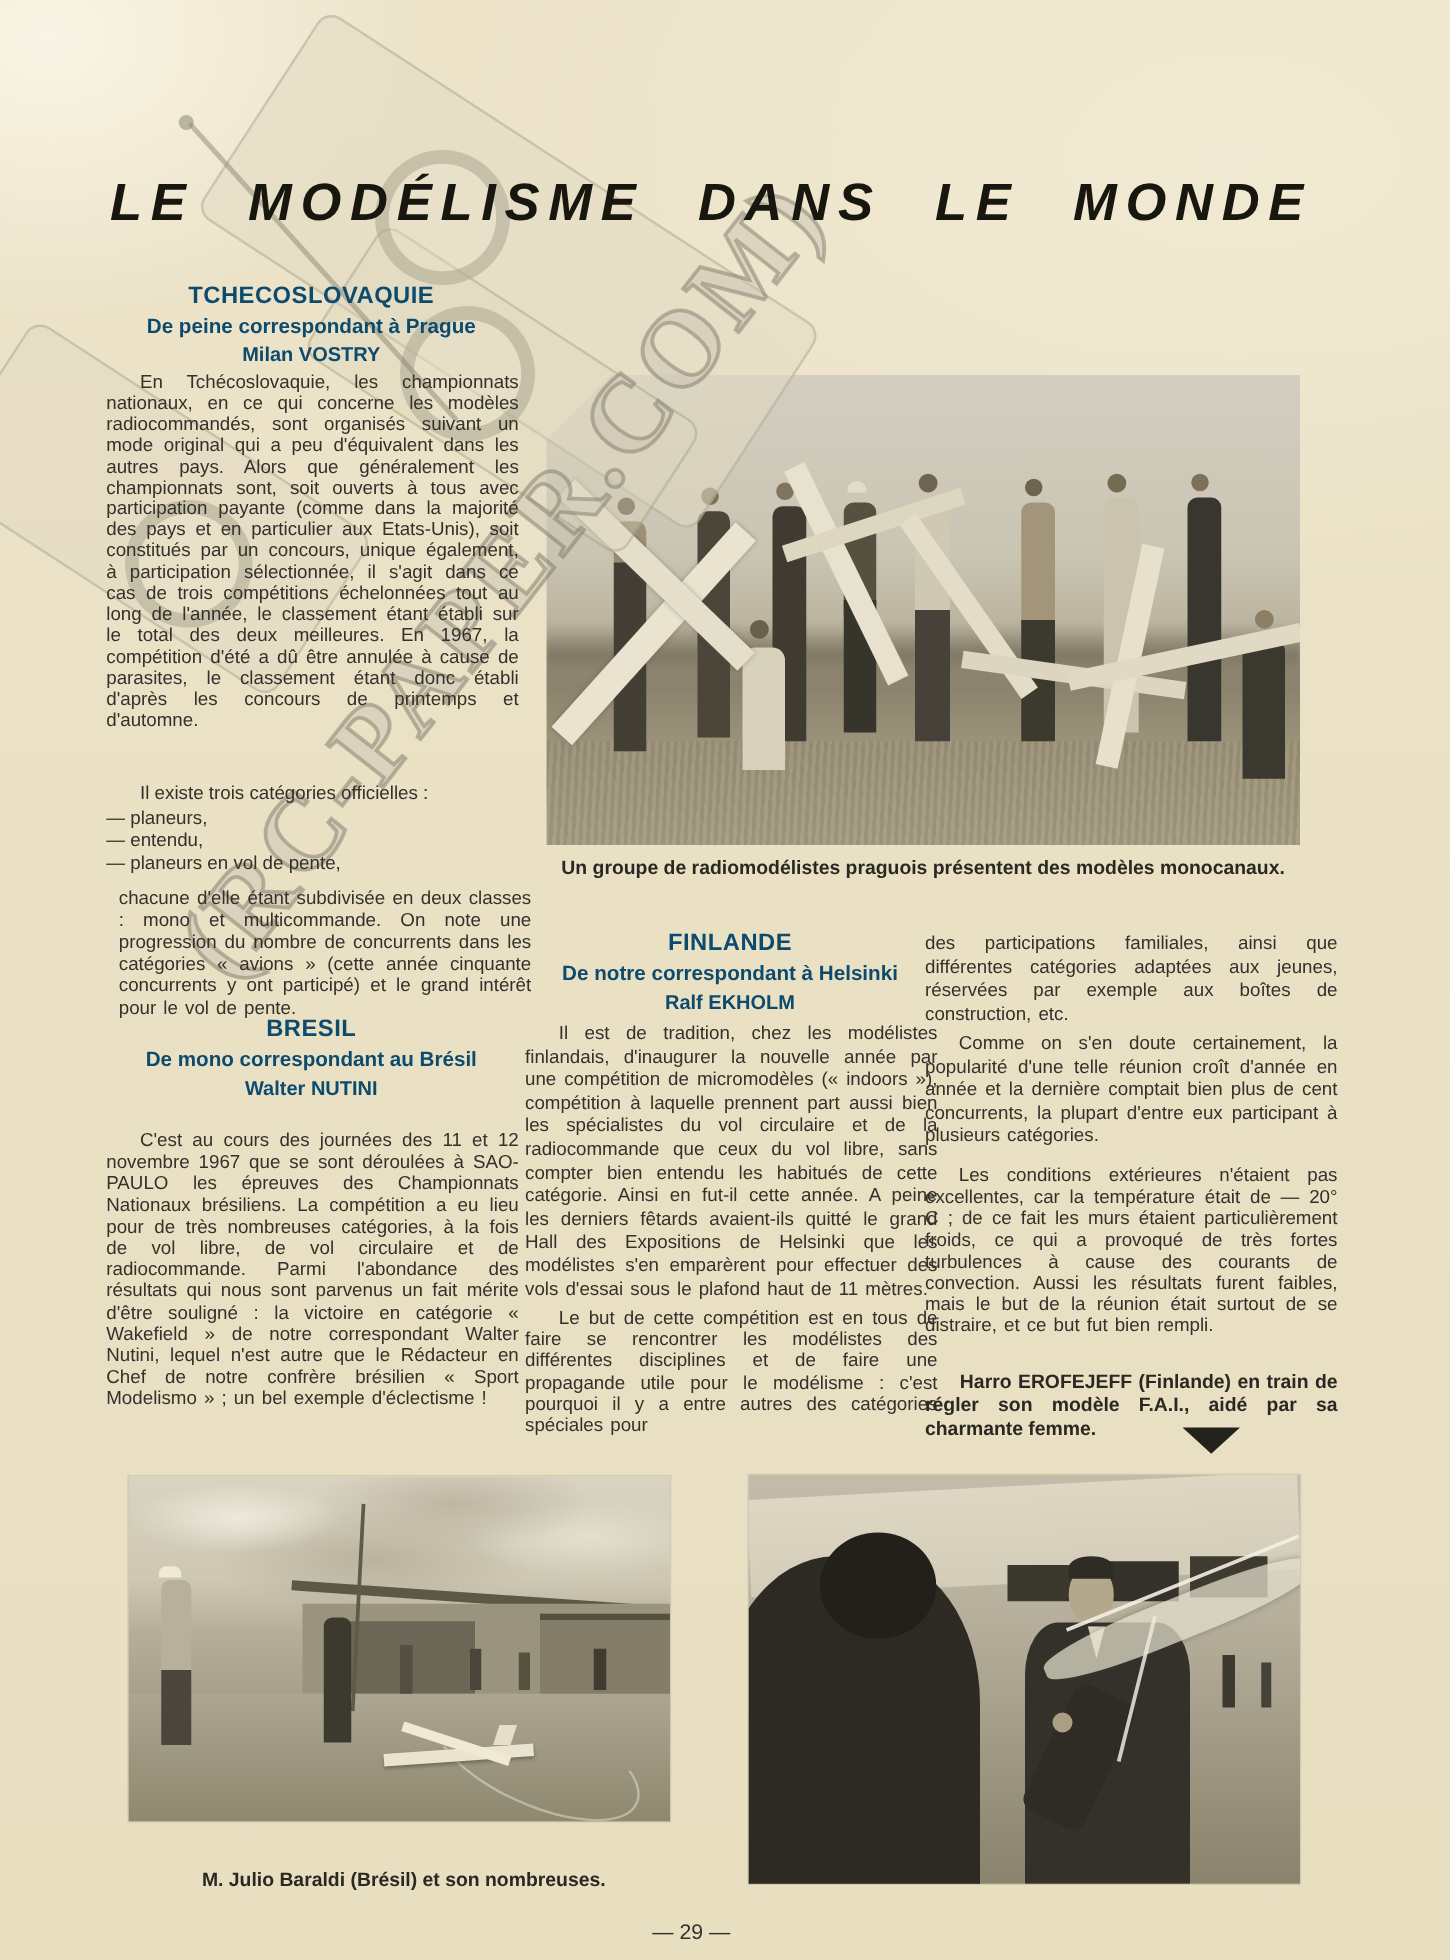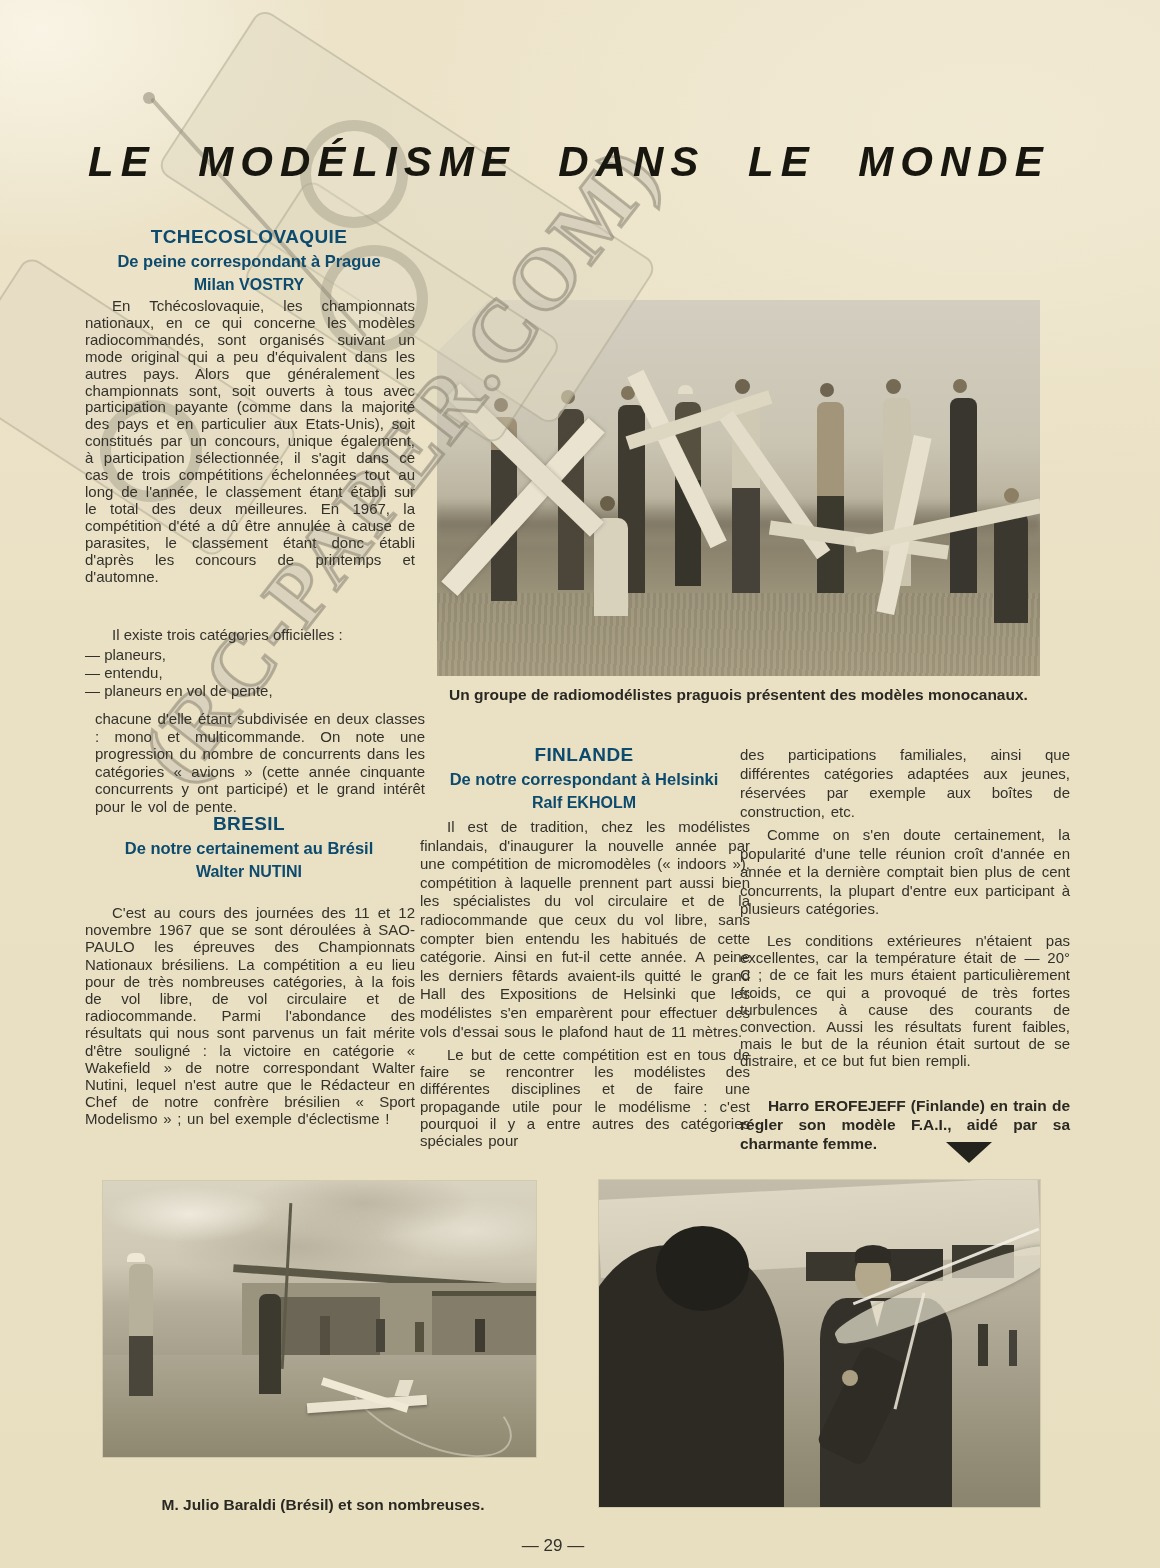--- a/index.html
+++ b/index.html
@@ -166,21 +166,21 @@
 <p class="abs para indent" style="left:85px;top:298px;width:330px;margin:0;line-height:16.9px;">En Tchécoslovaquie, les championnats nationaux, en ce qui concerne les modèles radiocommandés, sont organisés suivant un mode original qui a peu d'équivalent dans les autres pays. Alors que généralement les championnats sont, soit ouverts à tous avec participation payante (comme dans la majorité des pays et en particulier aux Etats-Unis), soit constitués par un concours, unique également, à participation sélectionnée, il s'agit dans ce cas de trois compétitions échelonnées tout au long de l'année, le classement étant établi sur le total des deux meilleures. En 1967, la compétition d'été a dû être annulée à cause de parasites, le classement étant donc établi d'après les concours de printemps et d'automne.</p>
 
 <p class="abs list-line indent" style="left:85px;top:626px;width:330px;margin:0;text-indent:1.8em;">Il existe trois catégories officielles :</p>
 <div class="abs list-line" style="left:85px;top:646px;width:330px;">— planeurs,</div>
 <div class="abs list-line" style="left:85px;top:664px;width:330px;">— entendu,</div>
 <div class="abs list-line" style="left:85px;top:682px;width:330px;">— planeurs en vol de pente,</div>
 <p class="abs para" style="left:85px;top:700px;width:330px;margin:10px;line-height:17.6px;">chacune d'elle étant subdivisée en deux classes : mono et multicommande. On note une progression du nombre de concurrents dans les catégories « avions » (cette année cinquante concurrents y ont participé) et le grand intérêt pour le vol de pente.</p>
 
 <div class="abs sec-head" style="left:85px;top:811px;width:328px;">
   <div class="h">BRESIL</div>
-  <div class="b">De notre certainement au Brésil</div>
+  <div class="b">De mono correspondant au Brésil</div>
   <div class="n">Walter NUTINI</div>
 </div>
 
 <p class="abs para indent" style="left:85px;top:904px;width:330px;margin:0;line-height:17.2px;">C'est au cours des journées des 11 et 12 novembre 1967 que se sont déroulées à SAO-PAULO les épreuves des Championnats Nationaux brésiliens. La compétition a eu lieu pour de très nombreuses catégories, à la fois de vol libre, de vol circulaire et de radiocommande. Parmi l'abondance des résultats qui nous sont parvenus un fait mérite d'être souligné : la victoire en catégorie « Wakefield » de notre correspondant Walter Nutini, lequel n'est autre que le Rédacteur en Chef de notre confrère brésilien « Sport Modelismo » ; un bel exemple d'éclectisme !</p>
 
 <div class="abs caption" style="left:437px;top:686px;width:603px;text-align:center;">Un groupe de radiomodélistes praguois présentent des modèles monocanaux.</div>
 
 <div class="abs sec-head" style="left:420px;top:742px;width:328px;">
   <div class="h">FINLANDE</div>
   <div class="b">De notre correspondant à Helsinki</div>

